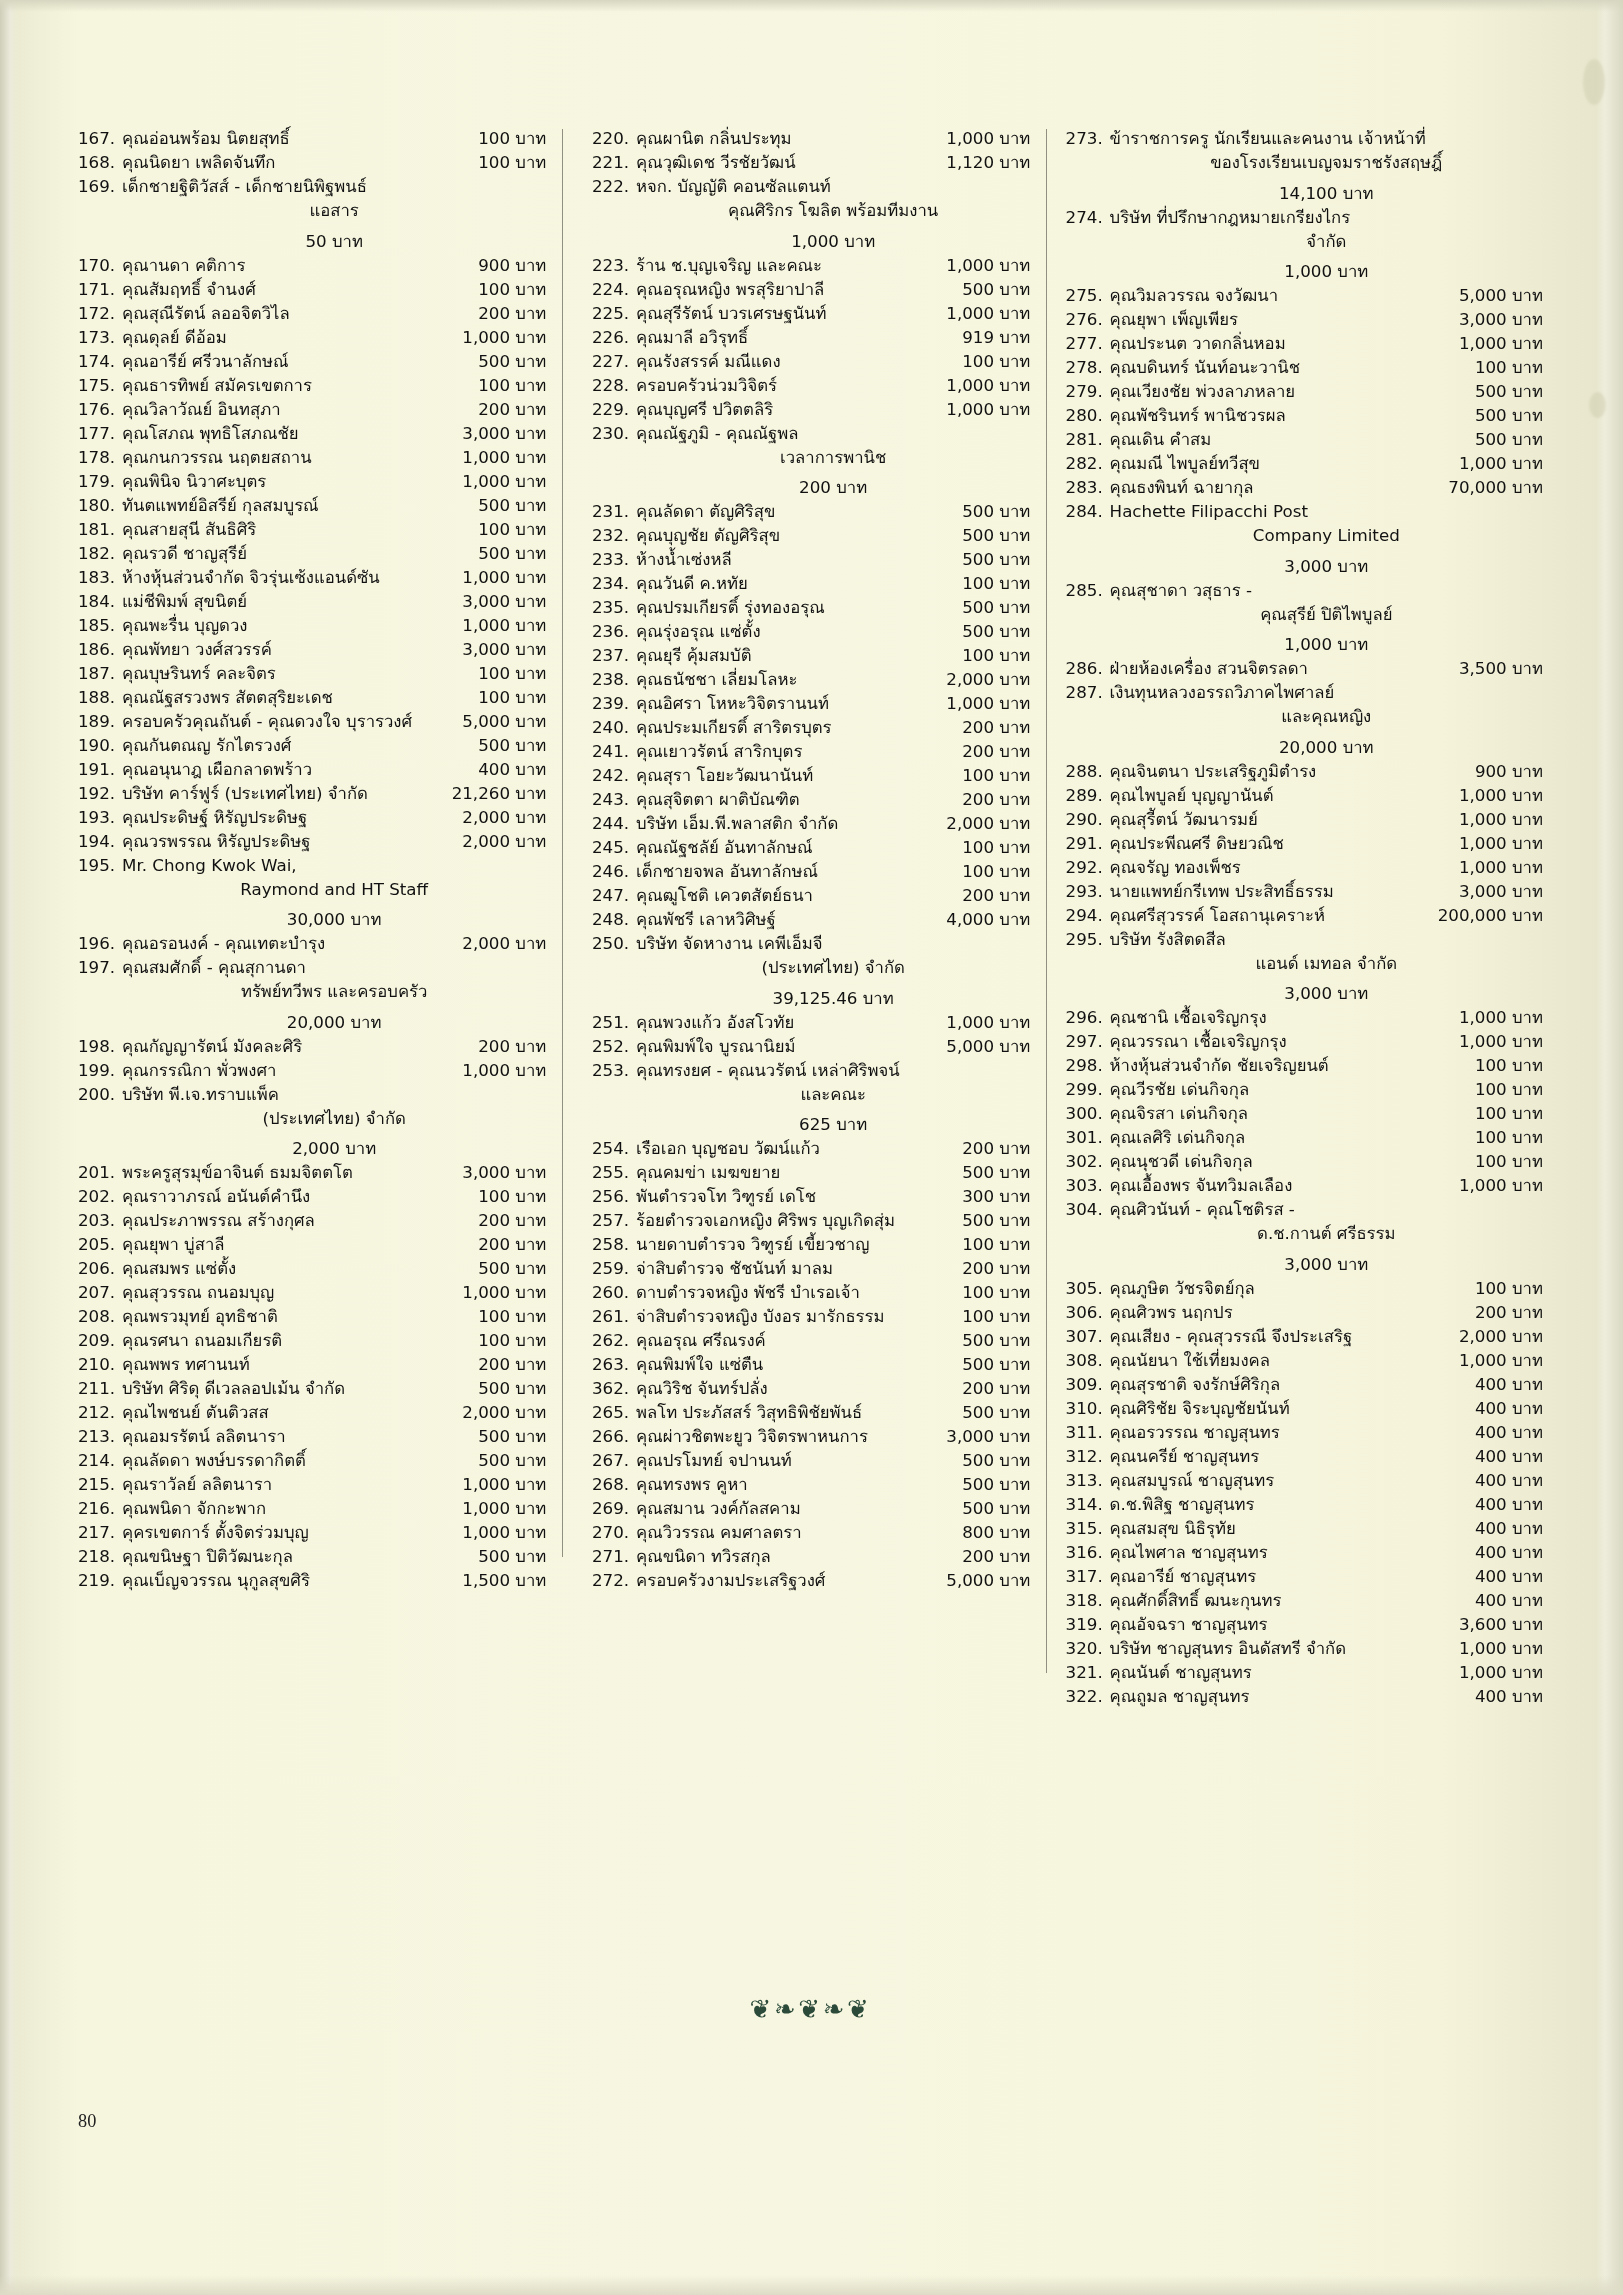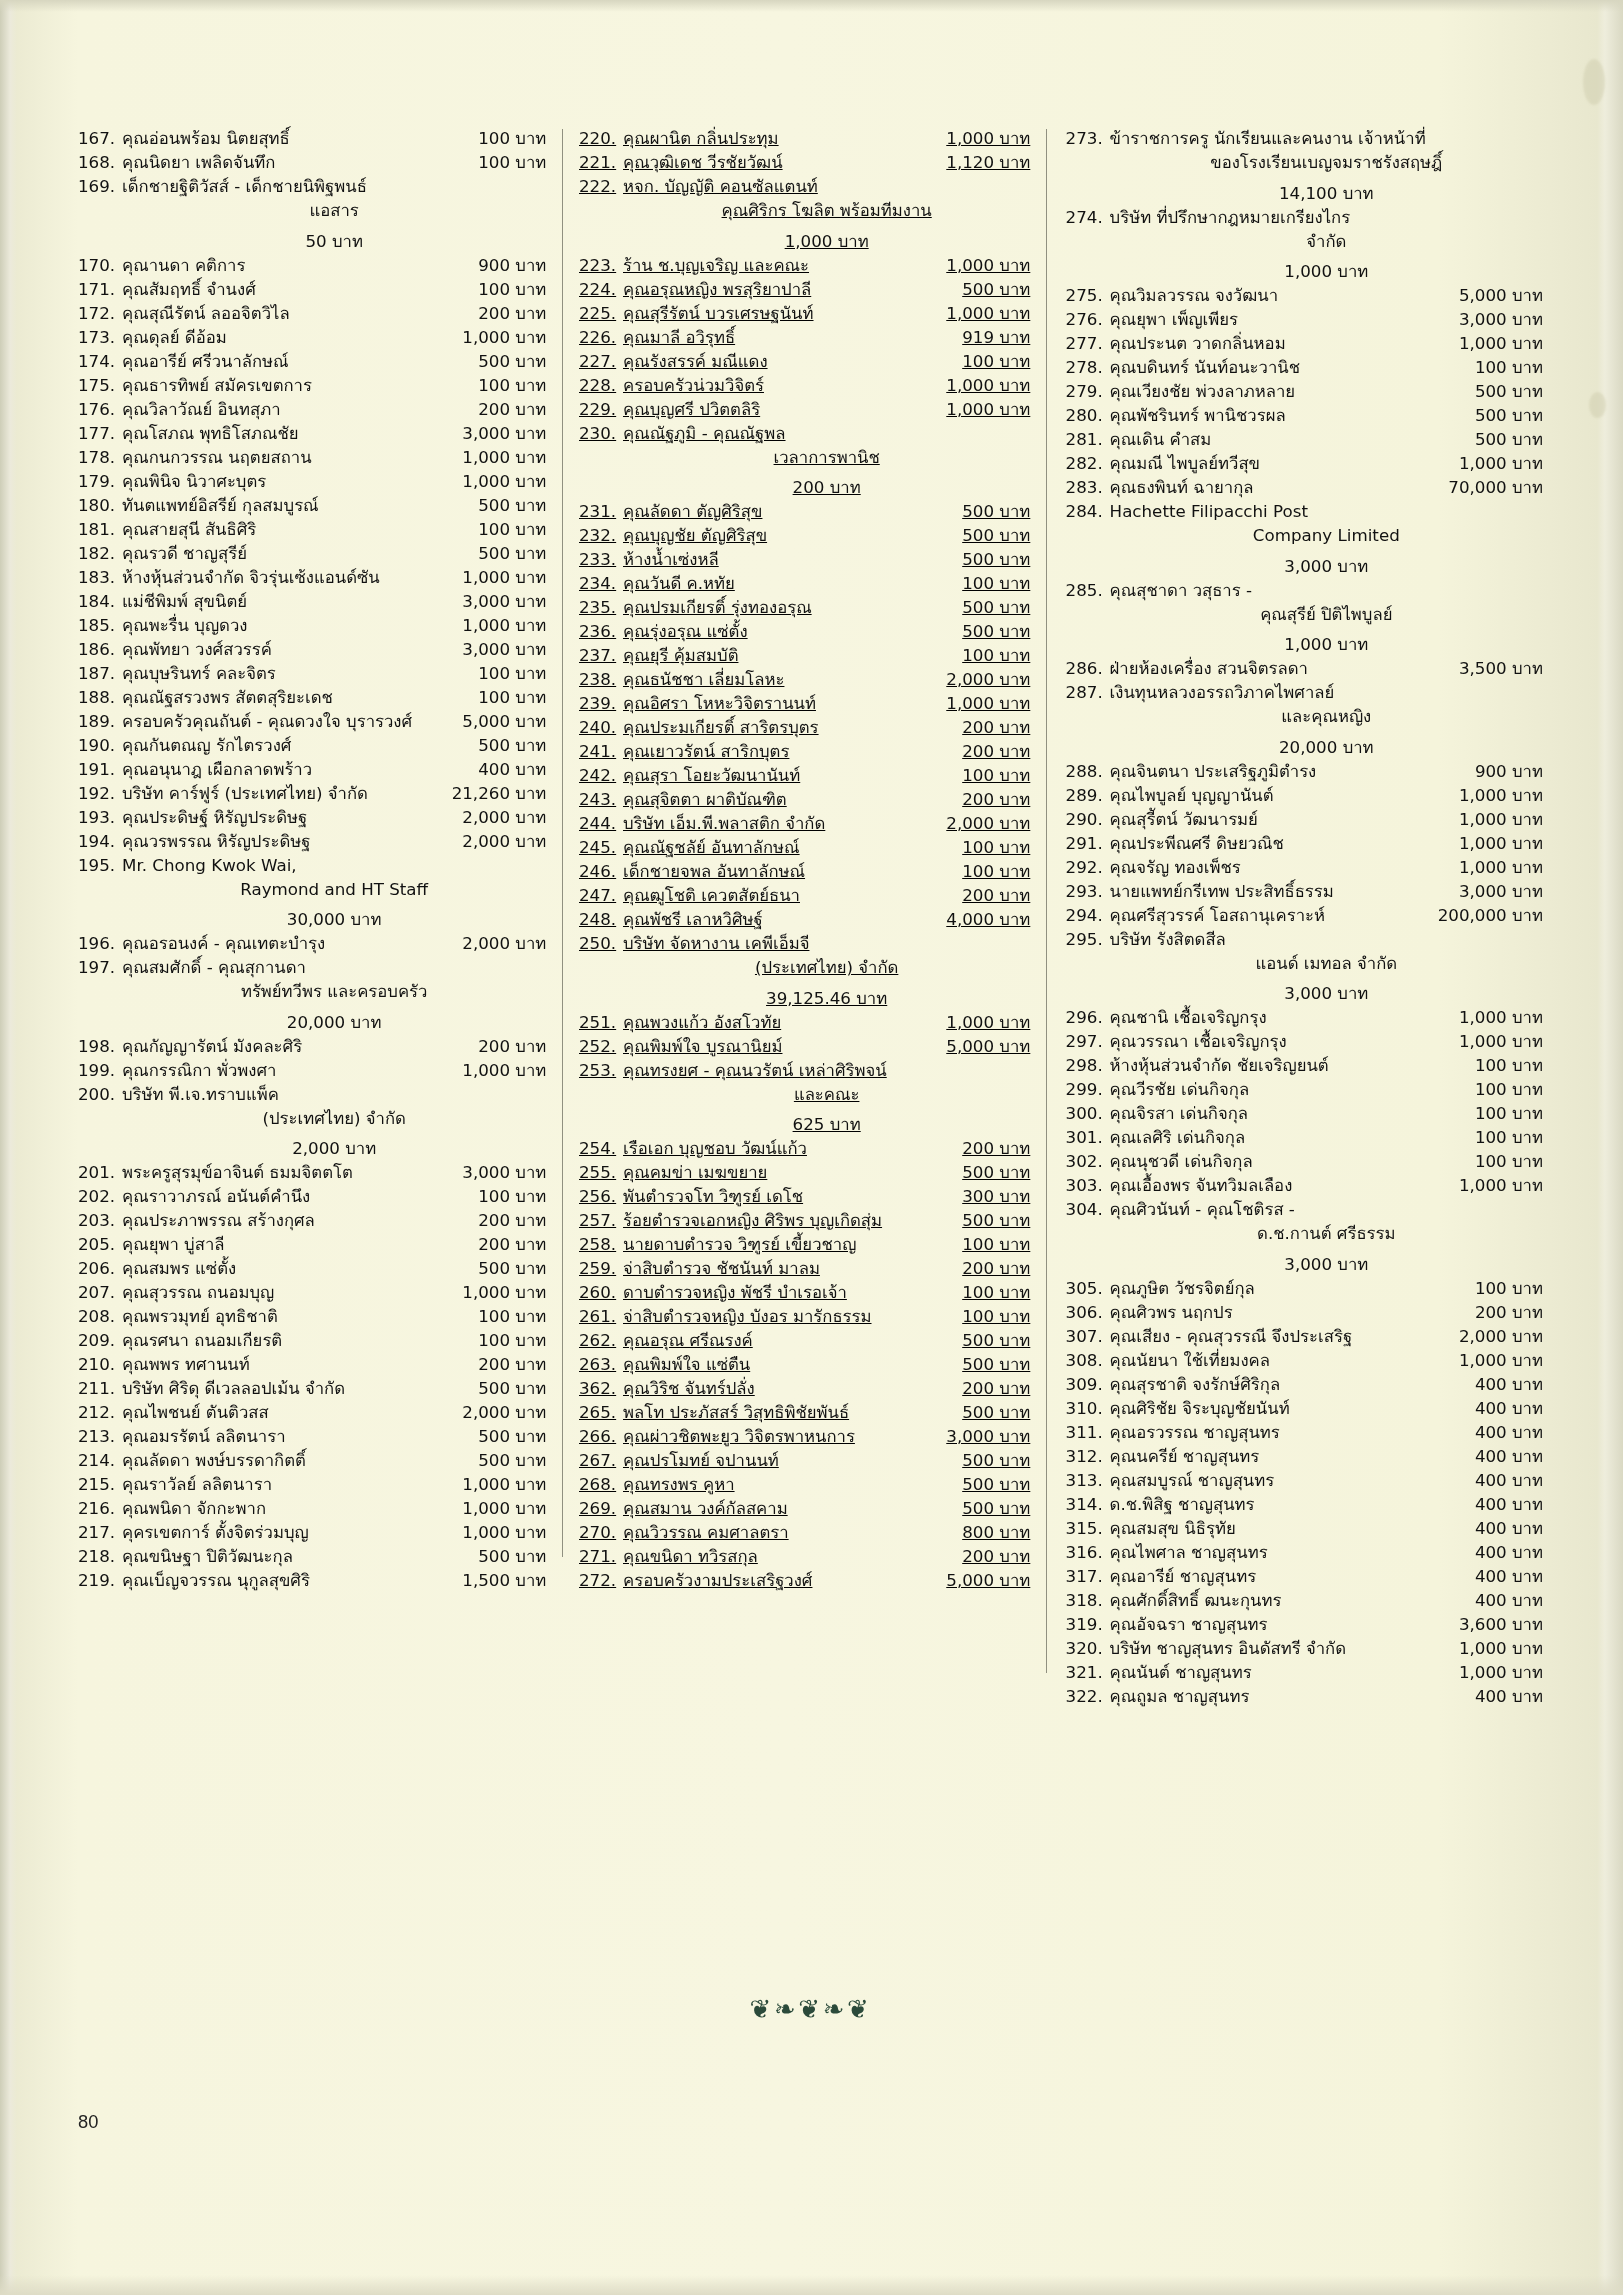--- a/index.html
+++ b/index.html
@@ -67,21 +67,21 @@
     flex-direction: row;
     align-items: flex-start;
     width: 100%;
     margin-top: 48px;
   }
   .col {
     position: relative;
     box-sizing: border-box;
   }
   .col-1 { width: 484px; padding-right: 15.7px; }
-  .col-2 { width: 484px; padding-left: 17px; padding-right: 15.7px; text-decoration: underline; }
+  .col-2 { width: 484px; padding-left: 30px; padding-right: 15.7px; }
   .col-3 { width: 497px; padding-left: 19.6px; }
 
   .col-2::before, .col-3::before {
     content: "";
     position: absolute;
     left: 0;
     top: 2.6px;
     bottom: 35px;
     width: 1.3px;
     background: #6e6e60;
@@ -144,21 +144,21 @@
     color: #2b4a3a;
     letter-spacing: 2.6px;
     font-family: "DejaVu Serif", serif;
   }
   #folio {
     position: absolute;
     left: 0px;
     top: 2033px;
     font-size: 18.3px;
     color: #222;
-    font-family: Liberation Sans, sans-serif;
+    font-family: Liberation Serif, serif;
   }
 </style>
 </head>
 <body>
 
 <div id="page">
   <div id="paper"></div>
   <div id="edge-left"></div>
   <div id="edge-right"></div>
   <div id="edge-top"></div>

